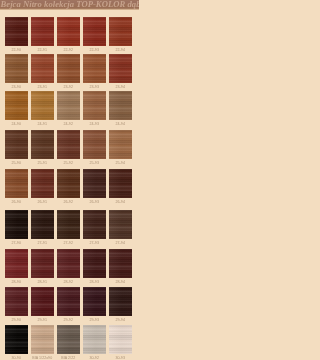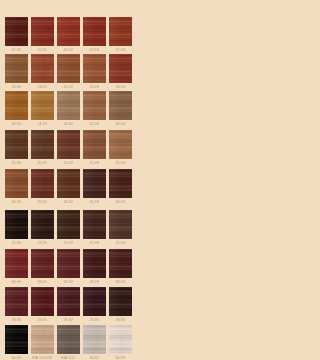--- a/index.html
+++ b/index.html
@@ -31,20 +31,23 @@
       linear-gradient(92deg, rgba(255,255,255,0.05), rgba(0,0,0,0.04) 55%, rgba(0,0,0,0.025));
     pointer-events:none;}
   .lbl{position:absolute;left:-4px;width:calc(100% + 8px);text-align:center;
        font-size:3.6px;line-height:4px;color:#ab9175;white-space:nowrap;
        letter-spacing:0.05px;}
 </style>
 </head>
 <body>
 
 <div class="page">
+  <div class="header">
+    <div class="title">Bejca Nitro kolekcja TOP-KOLOR dąb</div>
+  </div>
   <div class="grid">
       <div class="cell" style="left: 5px; top: 16.5px; width: 22.5px; height: 29px;">
         <div class="sw" style="background: rgb(87, 26, 18);"></div>
         <div class="lbl" style="top: 31.2px;">22-90</div>
       </div>
       <div class="cell" style="left: 31px; top: 16.5px; width: 22.5px; height: 29px;">
         <div class="sw" style="background: rgb(138, 42, 30);"></div>
         <div class="lbl" style="top: 31.2px;">22-91</div>
       </div>
       <div class="cell" style="left: 57px; top: 16.5px; width: 22.5px; height: 29px;">

